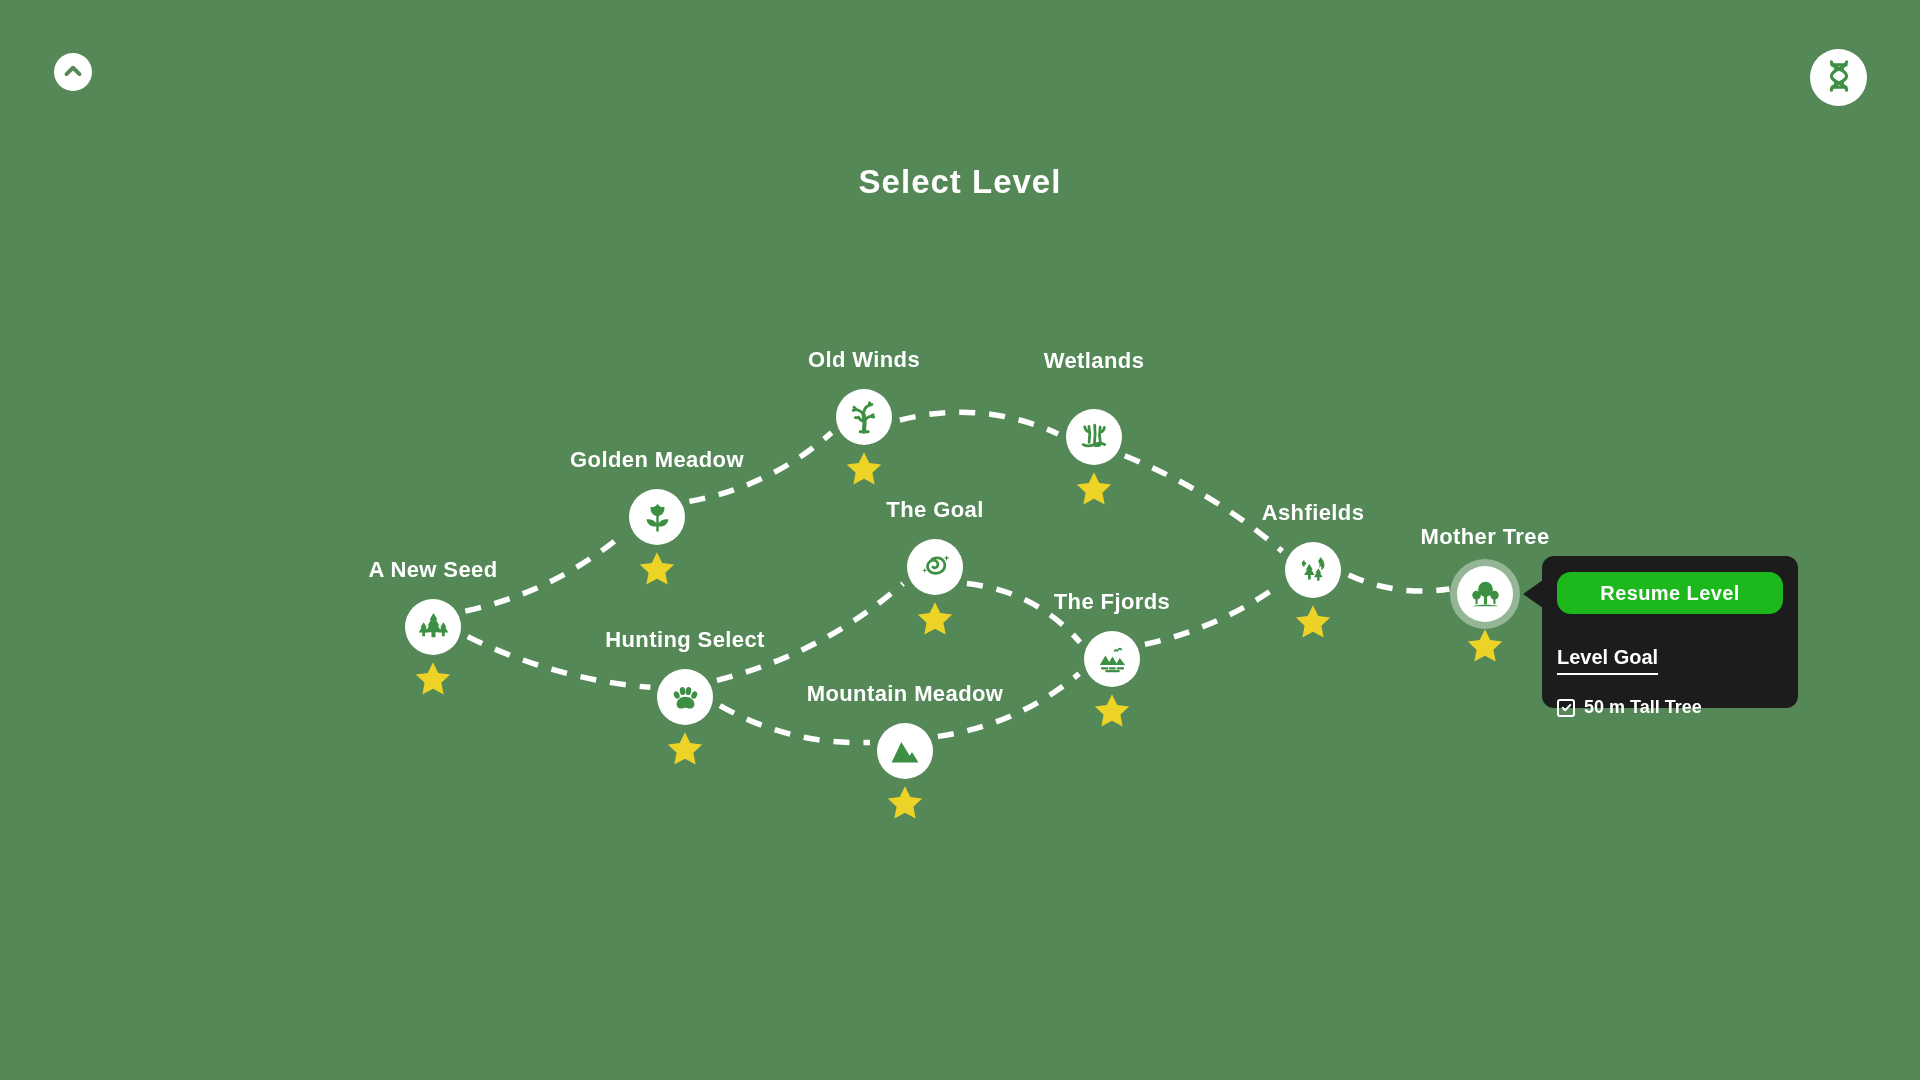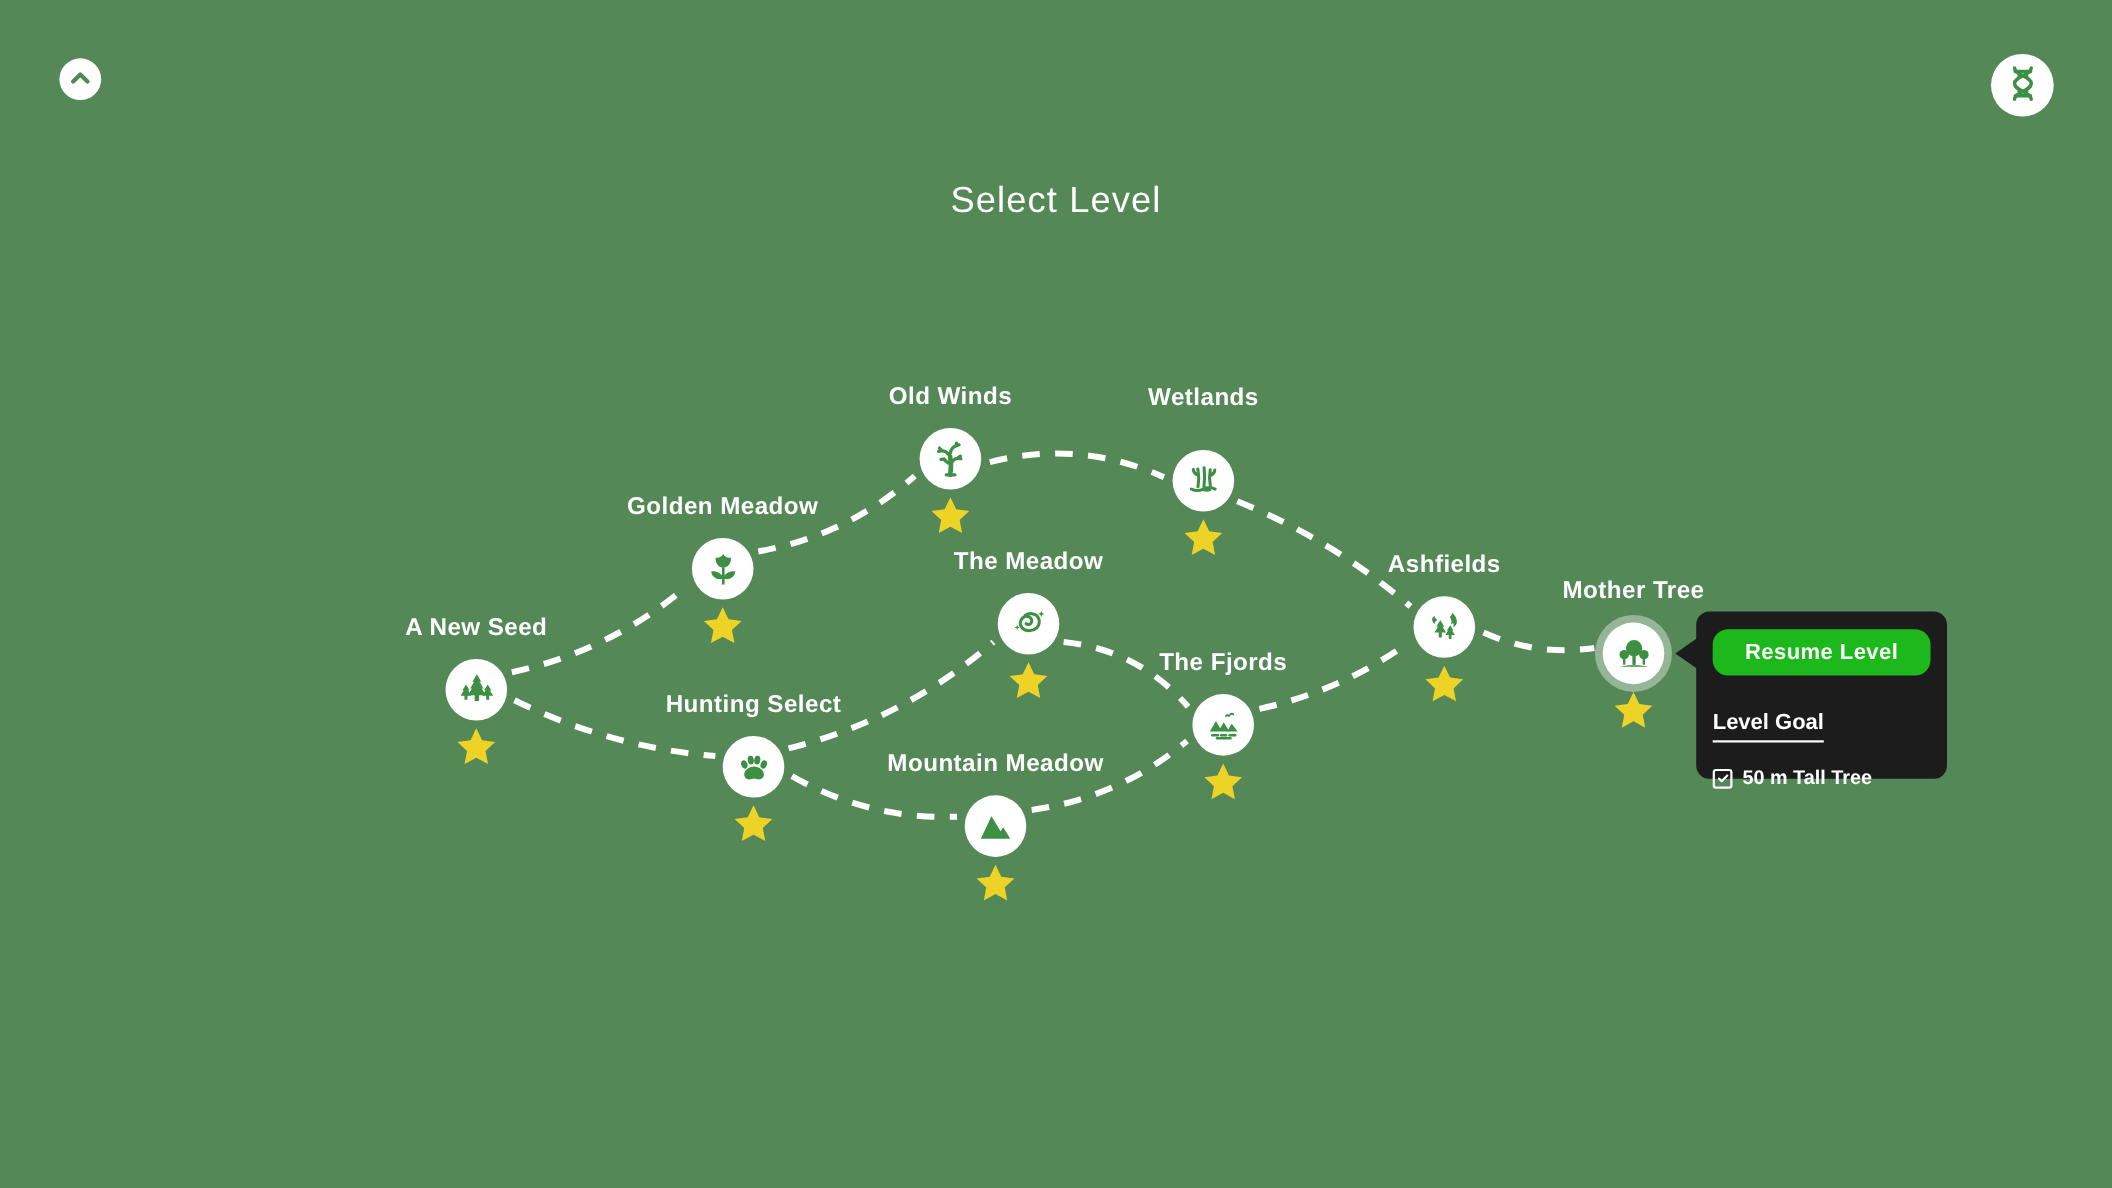--- a/index.html
+++ b/index.html
@@ -14,41 +14,41 @@
     font-family:"Liberation Sans","DejaVu Sans",sans-serif;
   }
   .round-btn{position:absolute;background:#fff;border:none;border-radius:50%;
     display:flex;align-items:center;justify-content:center;cursor:pointer;padding:0}
   #btn-up{left:54px;top:53px;width:38px;height:38px}
   #btn-up svg{width:26px;height:26px}
   #btn-dna{left:1810px;top:49px;width:57px;height:57px}
   #btn-dna svg{width:38px;height:38px}
 
   .page-title{position:absolute;left:0;right:0;top:163px;text-align:center;
-    color:var(--text_white);font-size:33px;font-weight:normal;letter-spacing:1px}
+    color:var(--text_white);font-size:33px;font-weight:bold;letter-spacing:1px}
 
   #level-map{position:absolute;inset:0}
   #paths{position:absolute;inset:0;z-index:1}
   #paths .trail{fill:none;stroke:#fff;stroke-width:5.5;stroke-dasharray:16 14}
 
   .node{position:absolute;z-index:2;width:56px;height:56px;border-radius:50%;
     background:#fff;transform:translate(-50%,-50%);
     display:flex;align-items:center;justify-content:center;cursor:pointer}
   .node.selected{box-shadow:0 0 0 7px rgba(255,255,255,.38)}
   .node .node-icon{display:flex}
   .node svg{width:37px;height:37px}
 
   .node-label{position:absolute;z-index:2;transform:translate(-50%,-100%);
     color:var(--text_white);font-size:22px;font-weight:bold;white-space:nowrap;
     letter-spacing:.4px}
   .node-star{position:absolute;z-index:2;width:42px;height:42px;
     transform:translate(-50%,-50%)}
   .node-star svg{width:42px;height:42px;display:block}
 
-  #tooltip{position:absolute;z-index:3;left:1542px;top:556px;width:228px;height:152px;
+  #tooltip{position:absolute;z-index:3;left:1542px;top:556px;width:256px;height:152px;
     background:var(--tooltip_background);border-radius:12px;padding:16px 15px 0 15px}
   #tooltip .arrow{position:absolute;left:-19px;top:24px;width:0;height:0;
     border-top:14px solid transparent;border-bottom:14px solid transparent;
     border-right:20px solid var(--tooltip_background)}
   .resume-btn{display:block;width:100%;height:42px;background:var(--button_green);
     border:none;border-radius:14px;color:var(--text_white);font-size:20px;
     font-weight:bold;font-family:inherit;cursor:pointer;letter-spacing:.4px}
   .goal-heading{display:inline-block;color:var(--text_white);font-size:20px;
     font-weight:bold;border-bottom:2px solid #fff;padding-bottom:4px;margin-top:32px}
   .goal-row{display:flex;align-items:center;gap:9px;color:var(--text_white);
@@ -151,21 +151,21 @@
       </svg>
     </div>
     <div class="node" style="left: 935px; top: 567px;">
       <span class="node-icon">
         <svg viewBox="0 0 24 24" fill="none" stroke="var(--icon_green)" stroke-width="1.8" stroke-linecap="round">
           <path d="M9.6 6.8c2.5-1.7 6-1.3 7.5.8 1.5 2 1.2 5-.7 6.7-2.3 2-6.4 2-8.4 0-1.7-1.7-1.6-4.5.2-6 1.3-1.1 3.3-1.2 4.5-.2 1.1.9 1.2 2.6.2 3.5-.7.7-1.9.7-2.6.1"></path>
           <path fill="var(--icon_green)" stroke="none" d="M19.2 4l.5 1.4 1.4.5-1.4.5-.5 1.4-.5-1.4-1.4-.5 1.4-.5zM5 12.4l.4 1.1 1.1.4-1.1.4-.4 1.1-.4-1.1-1.1-.4 1.1-.4z"></path>
         </svg>
       </span>
     </div>
-    <div class="node-label" style="left: 935px; top: 523px;">The Meadow</div>
+    <div class="node-label" style="left: 935px; top: 523px;">The Goal</div>
     <div class="node-star" style="left: 935px; top: 620px;">
       <svg viewBox="0 0 24 24">
         <path fill="var(--star_yellow)" d="M12 1.8l3 6.2 6.8.9-5 4.7 1.3 6.7-6.1-3.3-6.1 3.3 1.3-6.7-5-4.7 6.8-.9z"></path>
       </svg>
     </div>
     <div class="node" style="left: 905px; top: 751px;">
       <span class="node-icon">
         <svg viewBox="0 0 24 24" fill="var(--icon_green)">
           <path d="M9.3 5.8l5.4 8.9 1.5-2.4 4.2 6.9H3z"></path>
         </svg>

